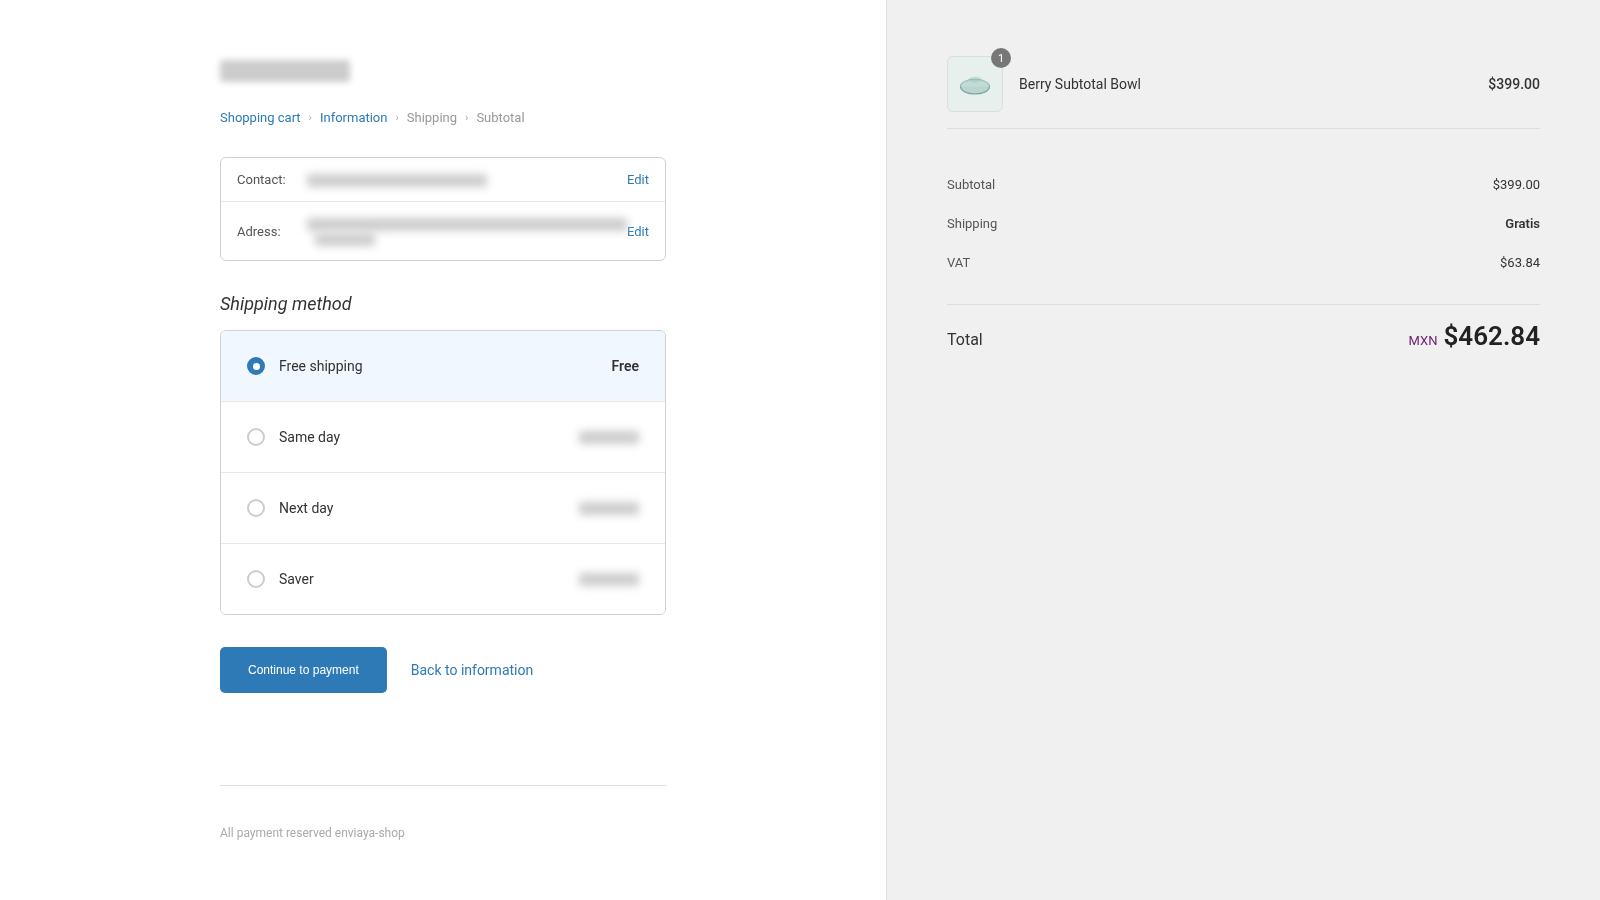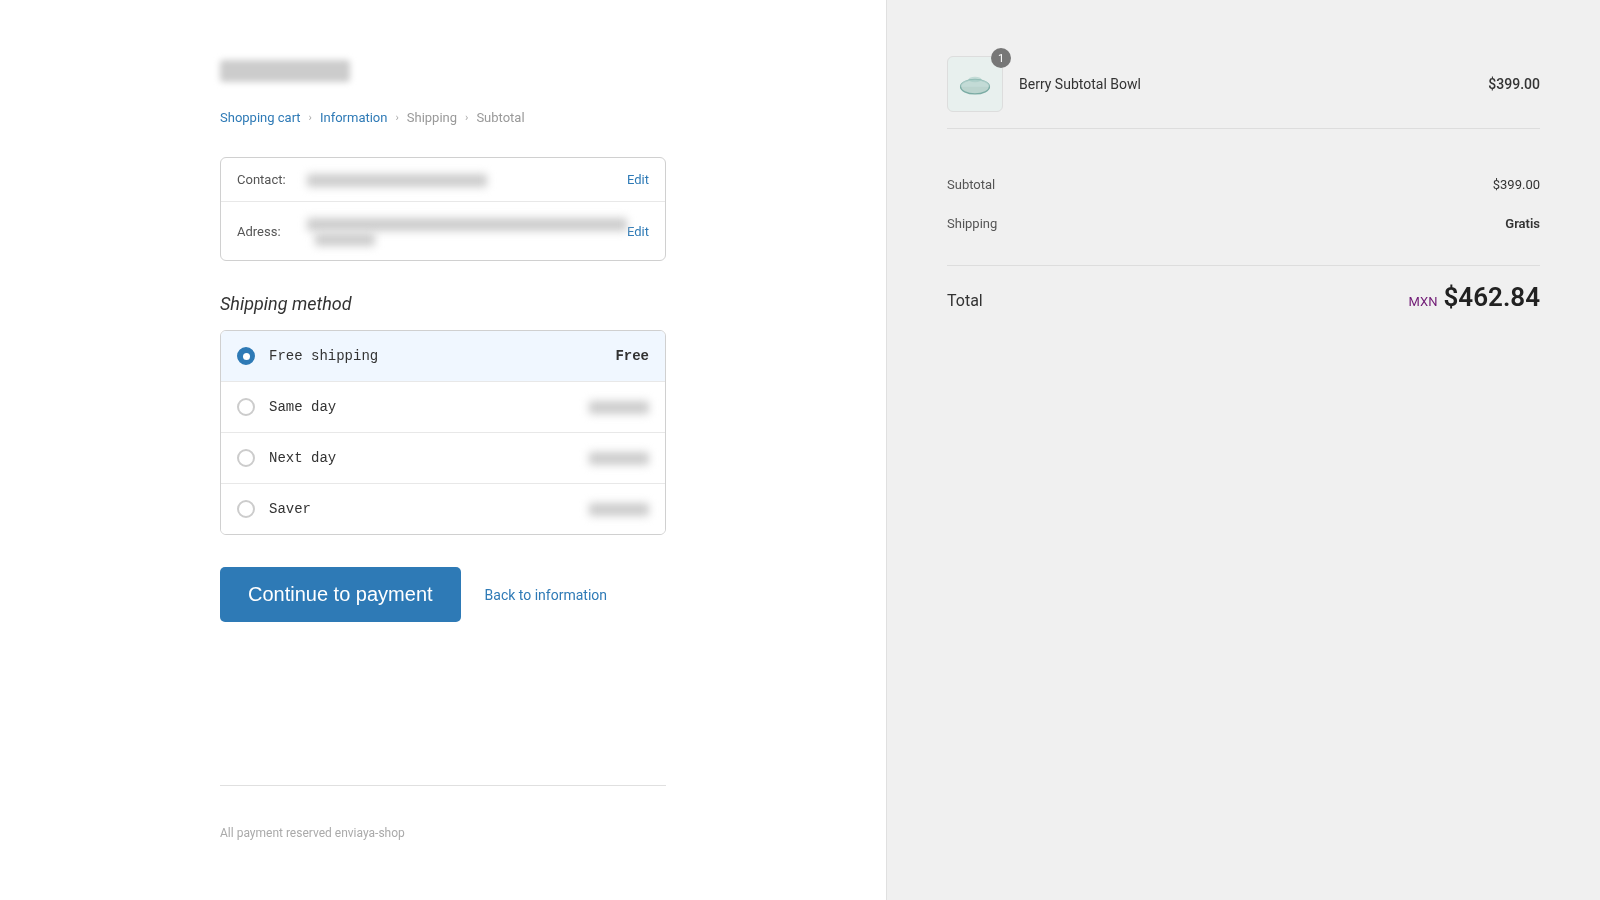--- a/index.html
+++ b/index.html
@@ -136,25 +136,24 @@
     }
     .shipping-options {
       border: 1px solid #d0d0d0;
       border-radius: 6px;
       overflow: hidden;
       margin-bottom: 32px;
     }
     .shipping-option {
       display: flex;
       align-items: center;
-      padding: 16px;
+      padding: 26px;
       background: #fff;
       cursor: pointer;
       font-size: 14px;
-      font-family: Liberation Mono, monospace;
     }
     .shipping-option + .shipping-option {
       border-top: 1px solid #e8e8e8;
     }
     .shipping-option.selected {
       background: #f0f7ff;
     }
     .radio-outer {
       width: 18px;
       height: 18px;
@@ -199,21 +198,21 @@
       align-items: center;
       gap: 24px;
       margin-bottom: 40px;
     }
     .btn-continue {
       background: #2e7ab6;
       color: #fff;
       border: none;
       border-radius: 5px;
       padding: 16px 28px;
-      font-size: 20px;
+      font-size: 12px;
       font-weight: 500;
       cursor: pointer;
     }
     .btn-back {
       color: #2e7ab6;
       font-size: 14px;
       background: none;
       border: none;
       cursor: pointer;
       text-decoration: none;
@@ -431,20 +430,24 @@
 
   <div class="summary-rows">
     <div class="summary-row">
       <span>Subtotal</span>
       <span class="value">$399.00</span>
     </div>
     <div class="summary-row">
       <span>Shipping</span>
       <span class="value-bold">Gratis</span>
     </div>
+    <div class="summary-row">
+      <span>VAT</span>
+      <span class="value">$63.84</span>
+    </div>
   </div>
 
   <hr class="divider">
 
   <div class="total-row">
     <span class="total-label">Total</span>
     <div class="total-value-wrap">
       <span class="total-currency">MXN</span>
       <span class="total-value">$462.84</span>
     </div>

